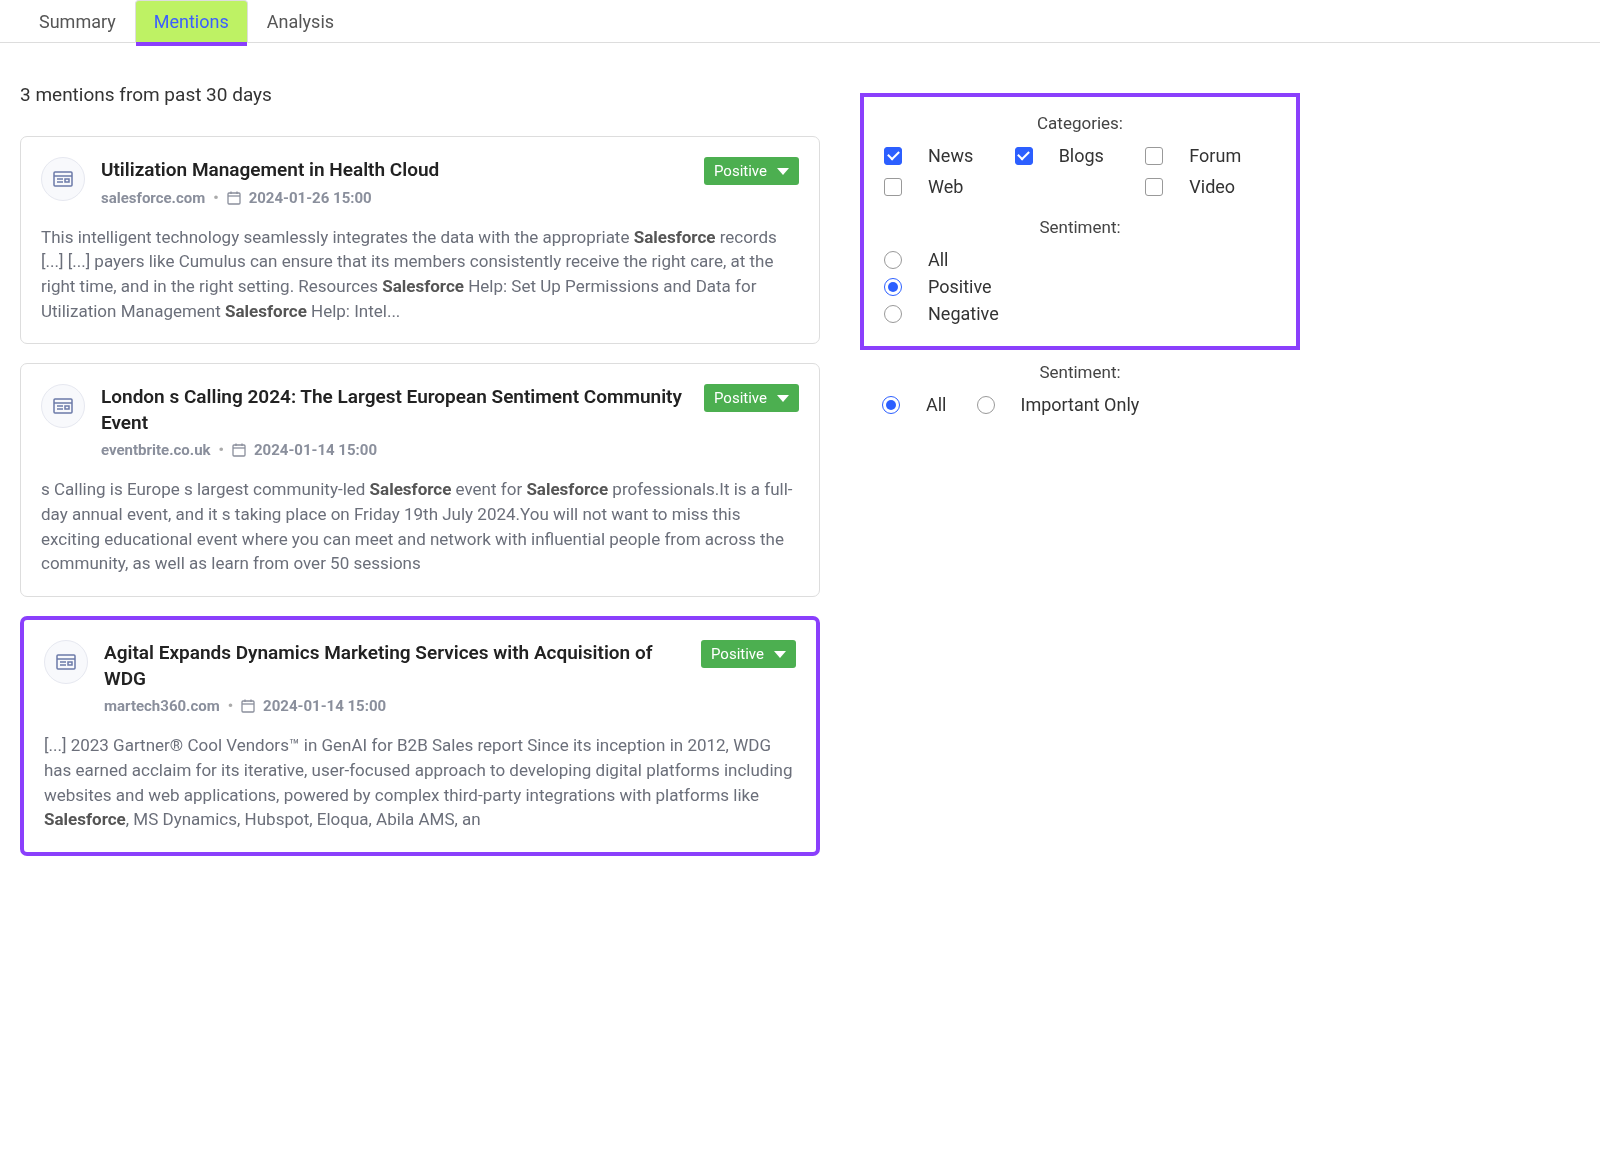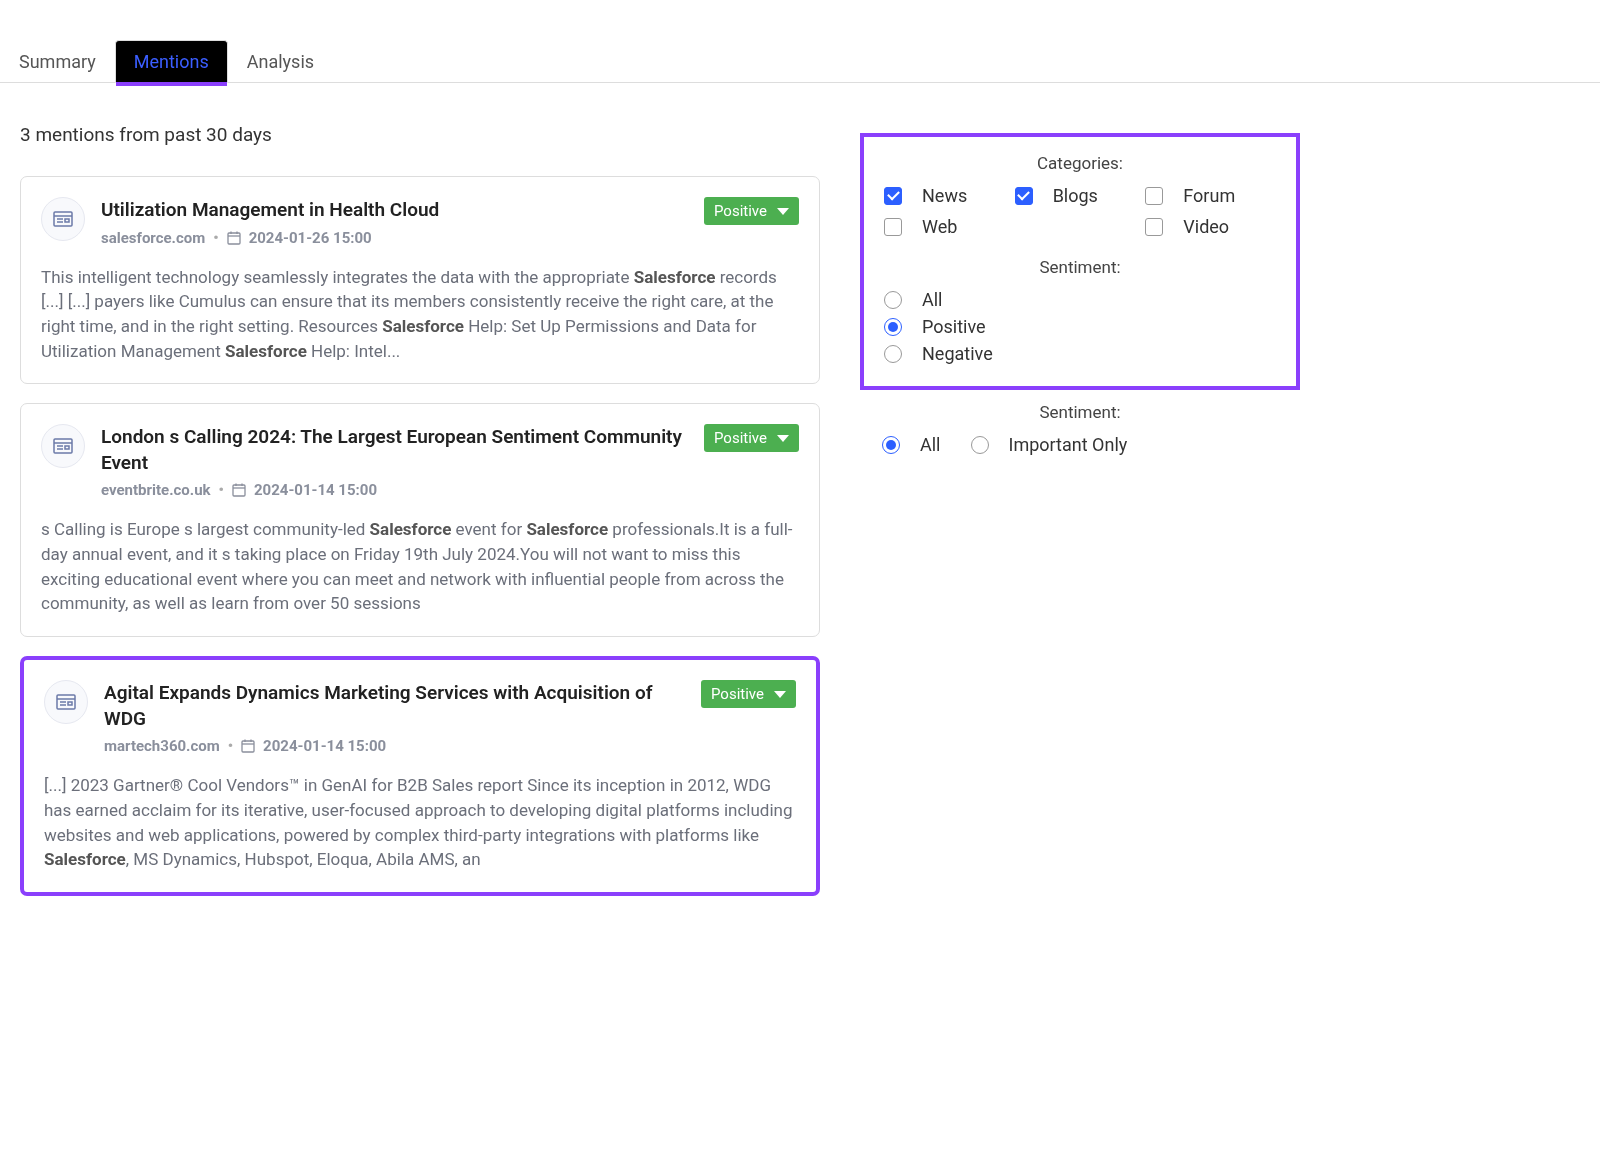--- a/index.html
+++ b/index.html
@@ -7,39 +7,39 @@
     font-family: -apple-system, BlinkMacSystemFont, "Segoe UI", Roboto, "Helvetica Neue", Arial, sans-serif;
     background: #fff;
     color: #333;
     width: 1600px;
     padding: 0;
   }
   .tabs {
     display: flex;
     align-items: flex-end;
     border-bottom: 1px solid #ddd;
+    padding-left: 20px;
     margin-top: 0;
   }
   .tab {
     padding: 10px 18px;
     font-size: 18px;
     color: #555;
     cursor: pointer;
     position: relative;
     border: 1px solid transparent;
     border-bottom: none;
   }
   .tab.active {
     color: #3b5eff;
     border: 1px solid #ddd;
     border-bottom: 1px solid #fff;
     border-radius: 4px 4px 0 0;
     margin-bottom: -1px;
-    background: #000000;
-    margin-top: 40px;
+    background: #bef264;
   }
   .tab.active::after {
     content: "";
     position: absolute;
     left: 0; right: 0; bottom: -4px;
     height: 4px;
     background: #8a3ffc;
   }
   .page {
     display: flex;
@@ -141,21 +141,21 @@
   }
   .cat-grid {
     display: grid;
     grid-template-columns: repeat(3, 1fr);
     row-gap: 10px;
     margin-bottom: 20px;
   }
   .chk-label, .radio-label {
     display: flex;
     align-items: center;
-    gap: 20px;
+    gap: 26px;
     font-size: 18px;
     color: #333;
     cursor: pointer;
   }
   .chk {
     width: 18px; height: 18px;
     border: 1.5px solid #999;
     border-radius: 3px;
     display: inline-flex;
     align-items: center;

